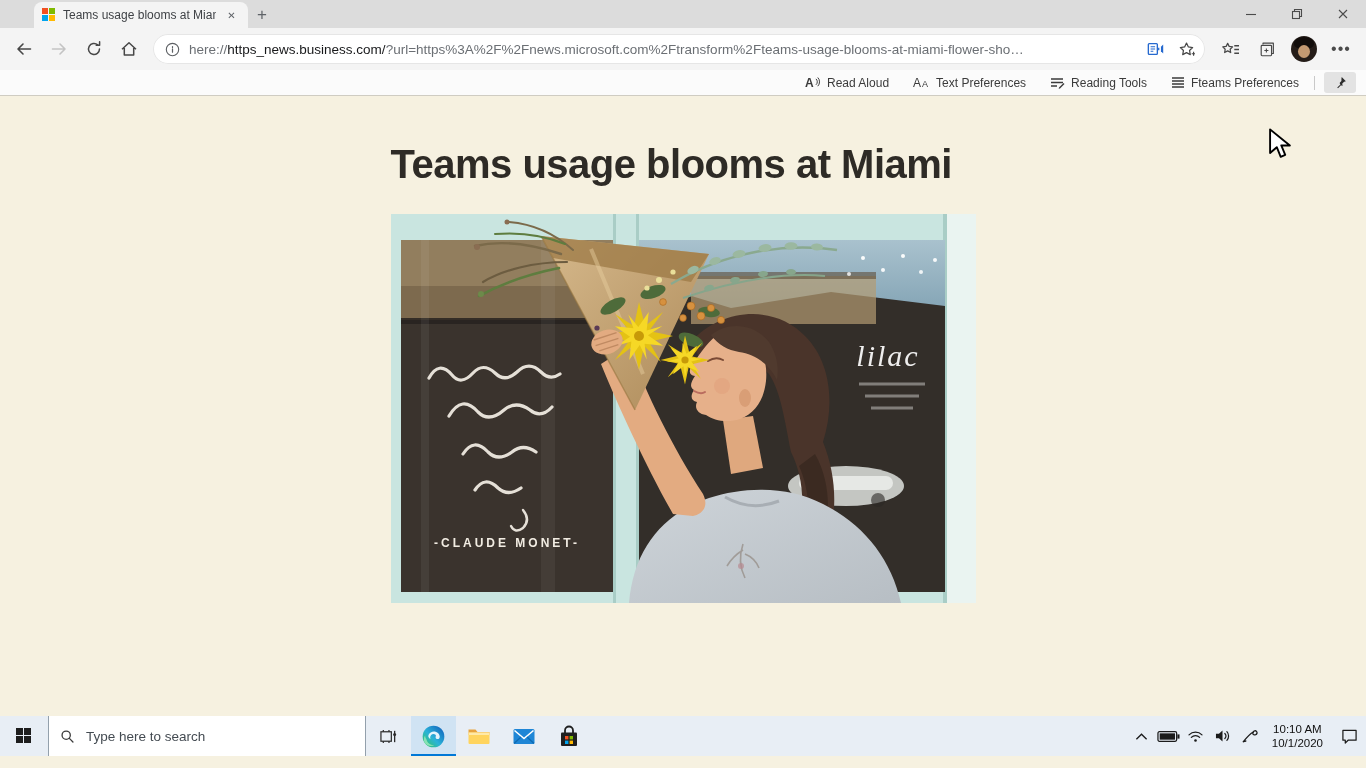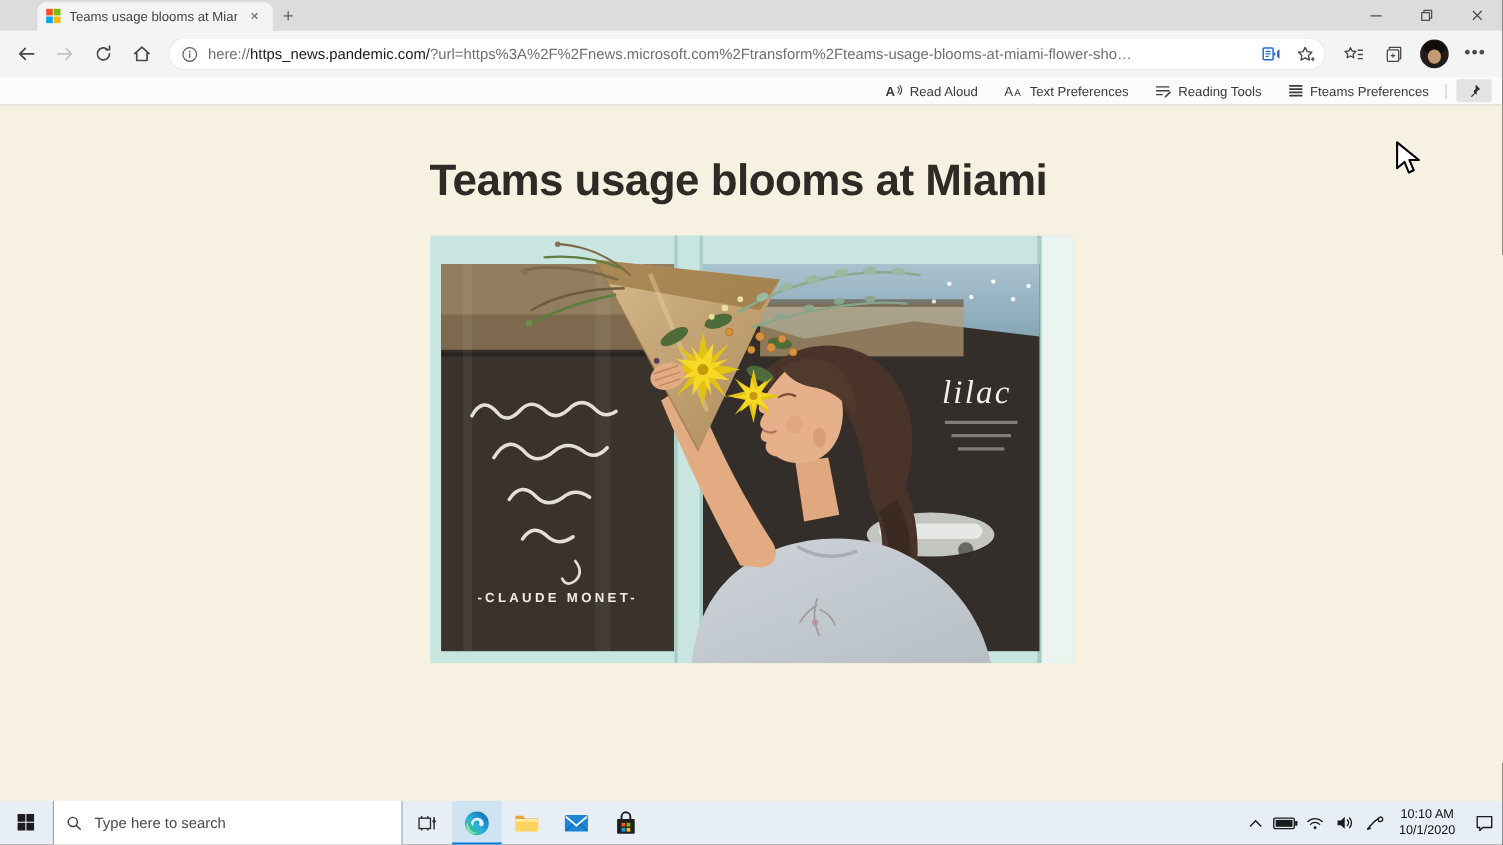--- a/index.html
+++ b/index.html
@@ -43,21 +43,21 @@
 
   
   .content{height:633px;background:#f6f1e0;overflow:hidden;}
   .article{width:585px;margin:0 auto;}
   .article h1{margin:44px 0 0;font-size:40px;line-height:48px;font-weight:600;color:#2e2b26;letter-spacing:-.5px;}
   .figure{margin:26px 0 0;width:585px;height:389px;display:block;}
   .article p{margin:15px 0 0;font-family:"Liberation Serif","DejaVu Serif",serif;font-size:19.5px;line-height:28px;color:#35332d;}
   .article p span{display:block;white-space:nowrap;}
 
   
-  .taskbar{position:absolute;left:0;bottom:0;width:1366px;height:40px;background:#e8eef5;display:flex;align-items:stretch;z-index:5;}
+  .taskbar{position:absolute;left:0;bottom:12px;width:1366px;height:40px;background:#e8eef5;display:flex;align-items:stretch;z-index:5;}
   .startbtn{width:48px;display:flex;align-items:center;justify-content:center;flex:none;}
   .winlogo{width:16px;height:16px;display:grid;grid-template-columns:7px 7px;grid-template-rows:7px 7px;gap:1px;}
   .winlogo i{background:#1d1d1d;display:block;}
   .searchbox{width:318px;background:#fff;border:1px solid #93a0ac;border-bottom:none;border-top:none;
              box-shadow:inset 0 0 0 1px rgba(255,255,255,.4);display:flex;align-items:center;gap:9px;padding:0 11px;box-sizing:border-box;flex:none;}
   .searchbox input{border:none;outline:none;font-size:13.5px;flex:1;color:#333;background:transparent;font-family:"Liberation Sans",sans-serif;}
   .searchbox input::placeholder{color:#444b52;opacity:1;}
   .tbtn{width:45px;display:flex;align-items:center;justify-content:center;flex:none;}
   .tbtn.active{background:#d0e3f3;box-shadow:inset 0 -2px 0 #0078d7;}
   .tray{margin-left:auto;display:flex;align-items:center;}
@@ -124,21 +124,21 @@
       <svg width="18" height="18" viewBox="0 0 18 18" fill="none" stroke="#474747" stroke-width="1.5" stroke-linejoin="round">
           <path d="M2 9.2 9 2.8l7 6.4M4.3 8v7h9.4V8"></path>
         </svg>
     </div>
 
     <div class="pill">
       <svg width="15" height="15" viewBox="0 0 16 16" fill="none">
           <circle cx="8" cy="8" r="6.6" stroke="#5d6064" stroke-width="1.2"></circle>
           <path d="M8 7.4v3.4M8 4.8v1" stroke="#5d6064" stroke-width="1.3" stroke-linecap="round"></path>
         </svg>
-      <div class="url"><span class="scheme">here://</span><span class="host">https_news.pandemic.com/</span><span class="query">?url=https%3A%2F%2Fnews.microsoft.com%2Ftransform%2Fteams-usage-blooms-at-miami-flower-sho…</span></div>
+      <div class="url"><span class="scheme">here://</span><span class="host">https_news.business.com/</span><span class="query">?url=https%3A%2F%2Fnews.microsoft.com%2Ftransform%2Fteams-usage-blooms-at-miami-flower-sho…</span></div>
       <div class="pillbtn">
         <svg width="18" height="16" viewBox="0 0 20 16" fill="none" stroke="#2569cf" stroke-width="1.5" stroke-linejoin="round">
           <rect x="1.5" y="2" width="10" height="12" rx="1"></rect>
             <path d="M4 5.5h5M4 8h5M4 10.5h3" stroke-width="1.2"></path>
           <path d="M15.5 5.5 18 3v10l-2.5-2.5" fill="#2569cf" stroke="none"></path>
             <path d="M13 6.5v3" stroke-width="1.4"></path>
           </svg>
       </div>
       <div class="pillbtn">
         <svg width="17" height="17" viewBox="0 0 18 18" fill="none" stroke="#474747" stroke-width="1.3" stroke-linejoin="round">

